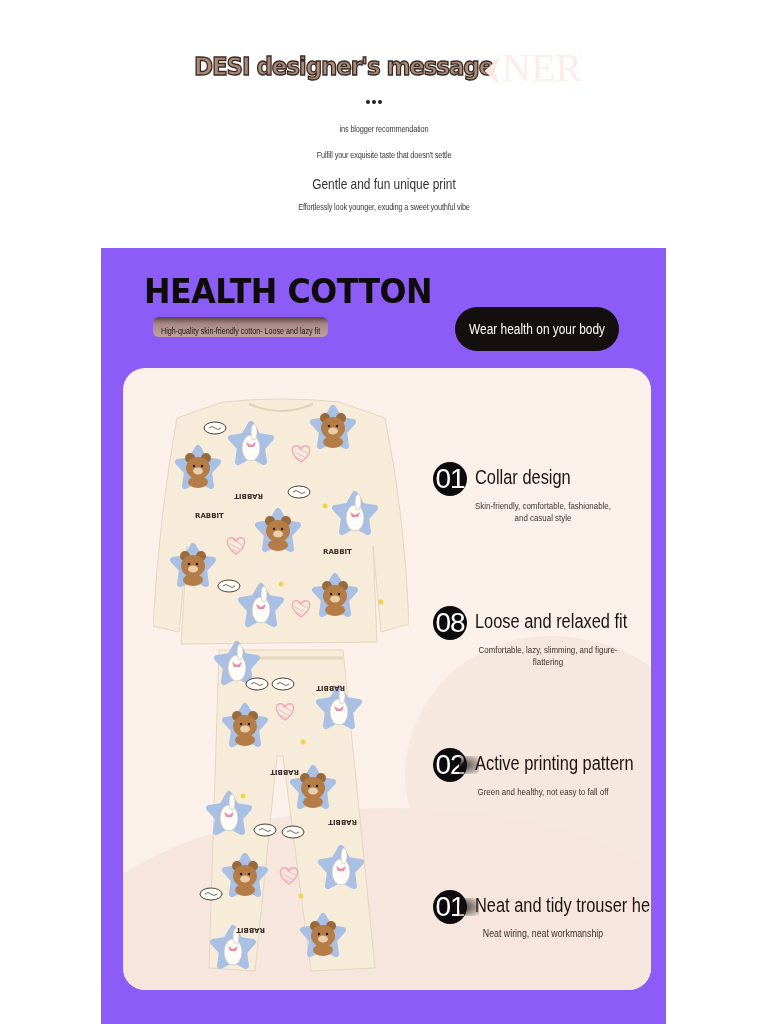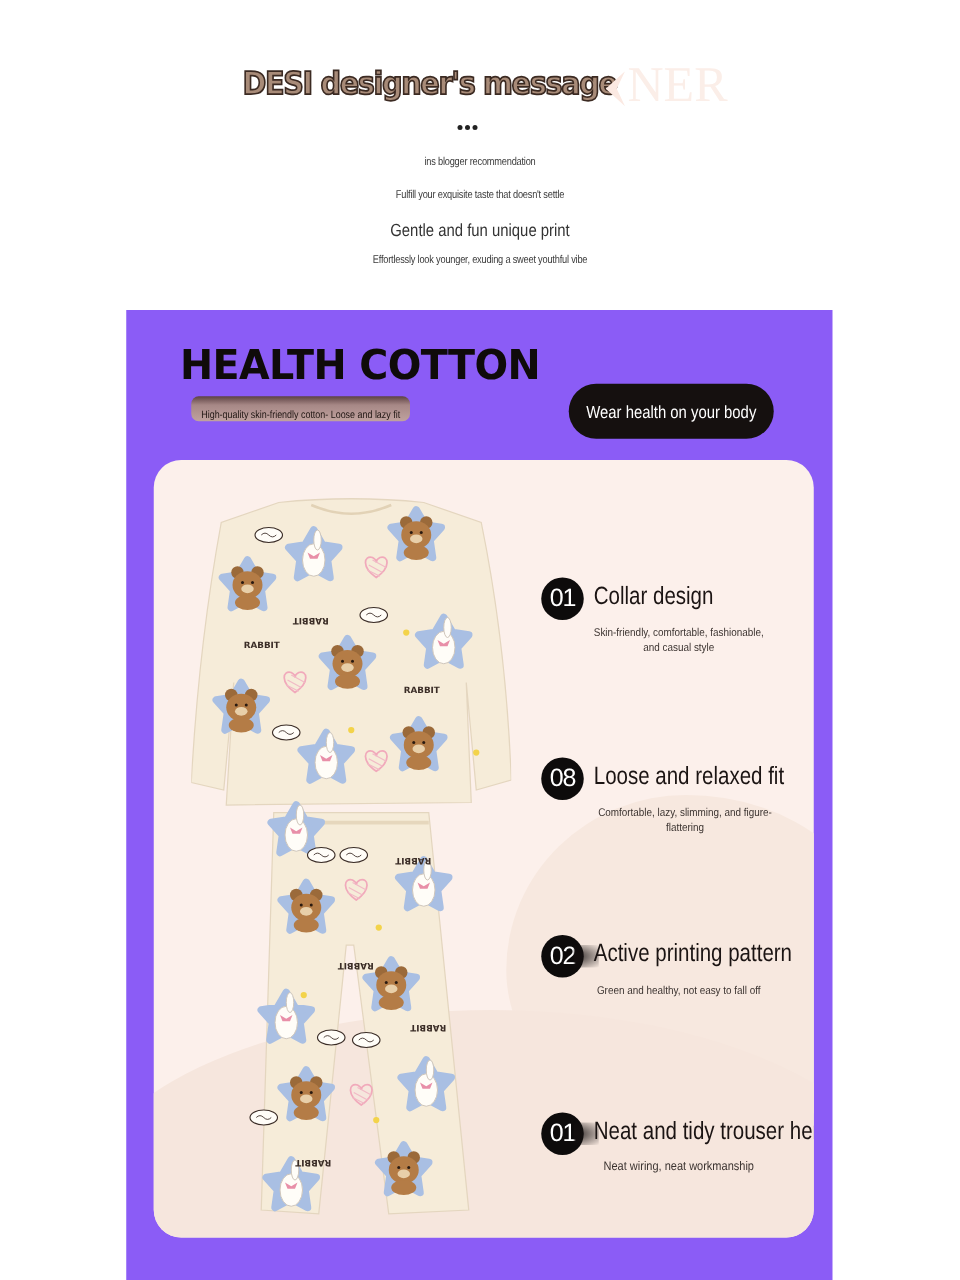--- a/index.html
+++ b/index.html
@@ -80,21 +80,21 @@
     }
 
     
     .pj { position: absolute; left: 30px; top: 28px; width: 256px; height: 580px; }
     .pj svg { width: 100%; height: 100%; }
 
     
     .feature { position: absolute; left: 310px; width: 220px; }
     .feature .num {
       position: absolute; left: 0; top: 0; width: 34px; height: 34px; border-radius: 50%;
-      background: #0d0b0b; color: #fff; font-size: 20px;
+      background: #0d0b0b; color: #fff; font-size: 28px;
       display: flex; align-items: center; justify-content: center;
       letter-spacing: -1px;
     }
     .feature .smear {
       position: absolute; left: 26px; top: 8px; width: 20px; height: 18px;
       background: radial-gradient(ellipse at left center, rgba(20,15,15,0.9) 0%, rgba(20,15,15,0.4) 55%, rgba(20,15,15,0) 100%);
     }
     .feature .head {
       position: absolute; left: 42px; top: 4px; font-size: 20px; color: #1b1413; white-space: nowrap;
       transform: scaleX(0.82); transform-origin: left center;

